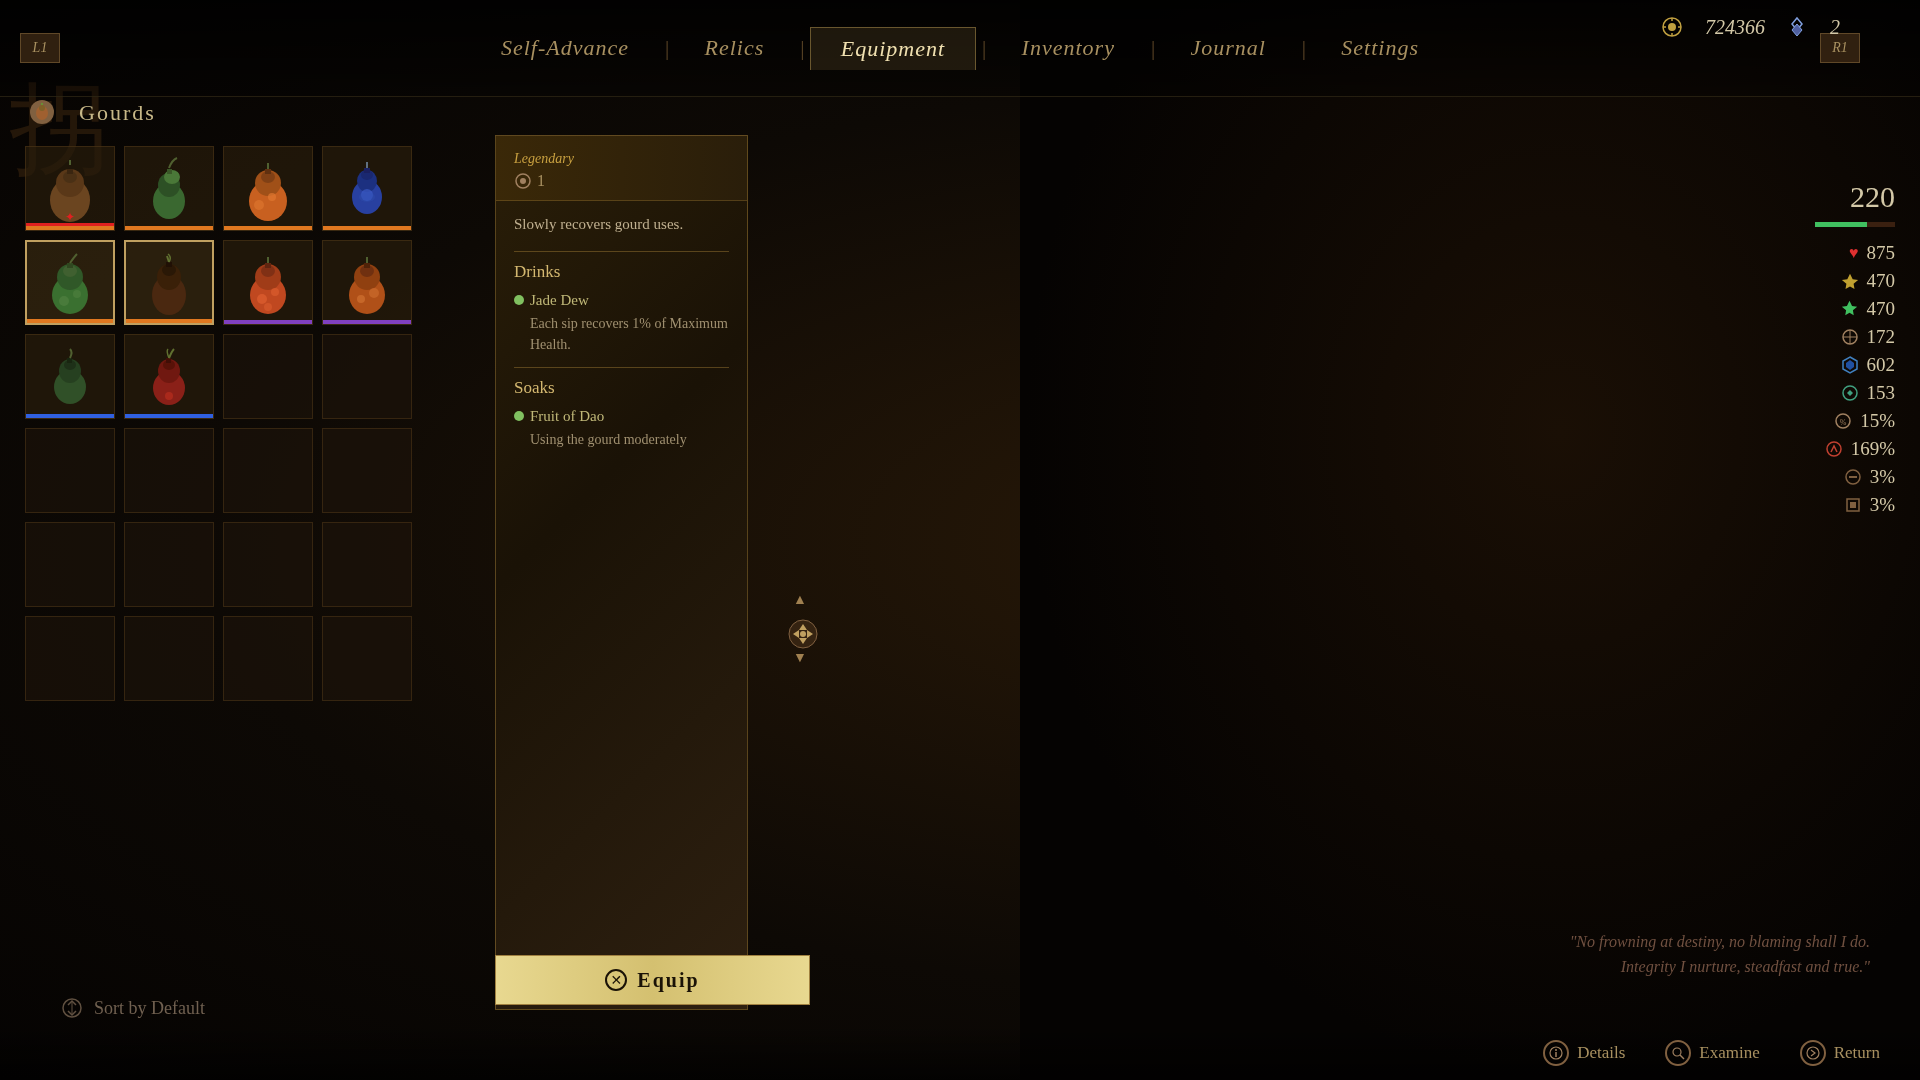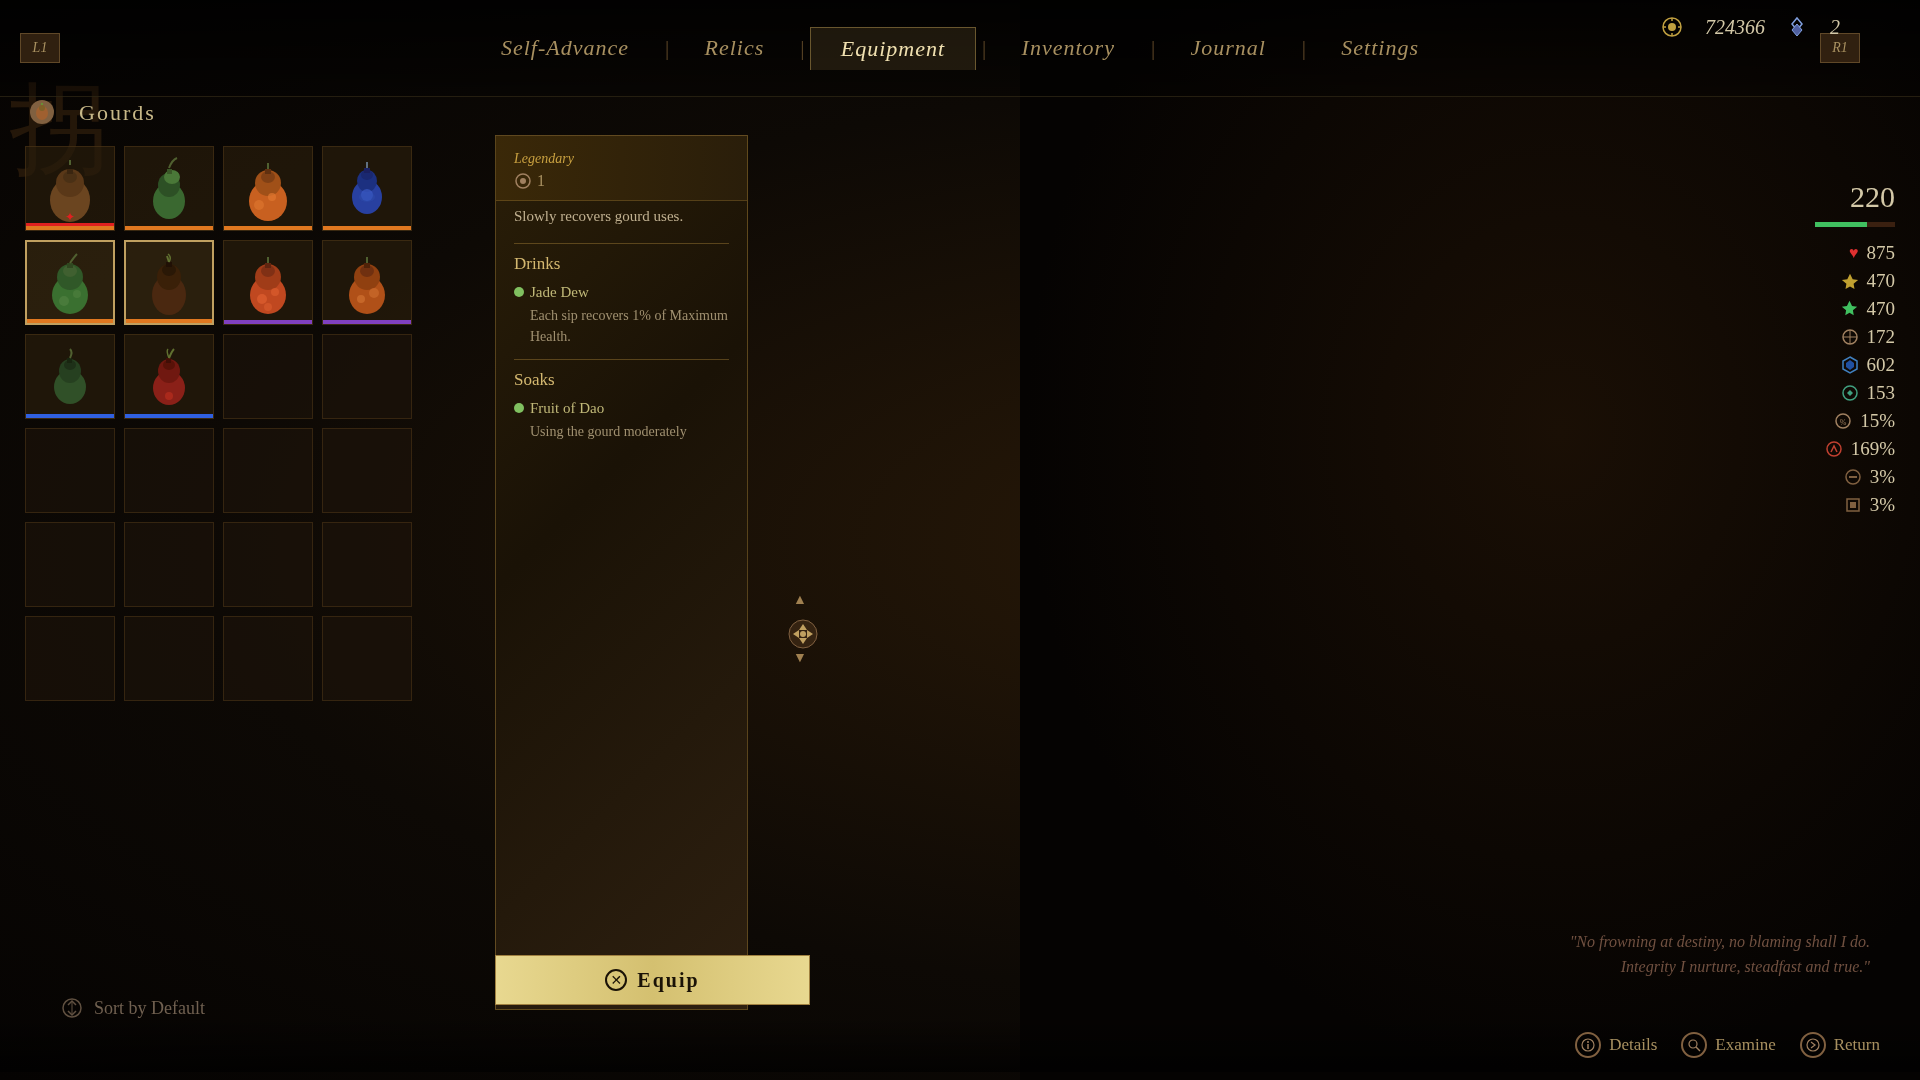--- a/index.html
+++ b/index.html
@@ -256,21 +256,21 @@
 
     .item-count {
       display: flex;
       align-items: center;
       gap: 5px;
       font-size: 16px;
       color: #a89060;
     }
 
     .detail-body {
-      padding: 4px 18px;
+      padding: 12px 18px;
       overflow-y: auto;
       height: calc(100% - 110px);
     }
 
     .item-desc {
       font-size: 15px;
       color: #c0b090;
       margin-bottom: 15px;
       line-height: 1.5;
     }
@@ -373,29 +373,29 @@
       display: flex;
       align-items: center;
       justify-content: flex-end;
       gap: 8px;
       width: 100px;
     }
 
     
     .bottom-bar {
       position: absolute;
-      bottom: 8px;
+      bottom: 0;
       left: 0;
       right: 0;
       height: 55px;
       display: flex;
       align-items: center;
       justify-content: flex-end;
       padding: 0 40px;
-      gap: 24px;
+      gap: 40px;
       z-index: 10;
       background: linear-gradient(to top, rgba(0,0,0,0.7) 0%, transparent 100%);
     }
 
     .bottom-action {
       display: flex;
       align-items: center;
       gap: 8px;
       color: #a89060;
       font-size: 17px;

